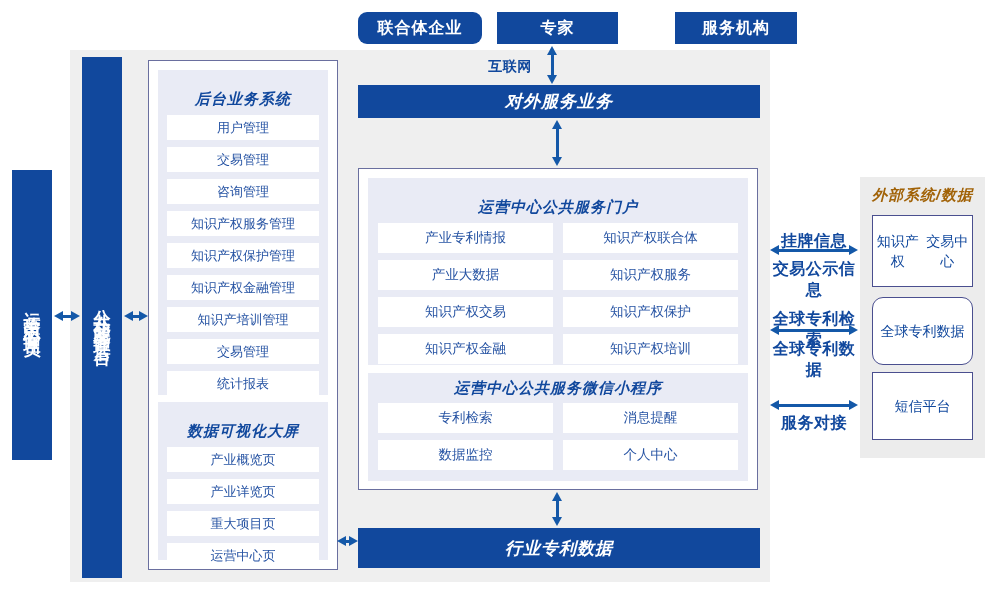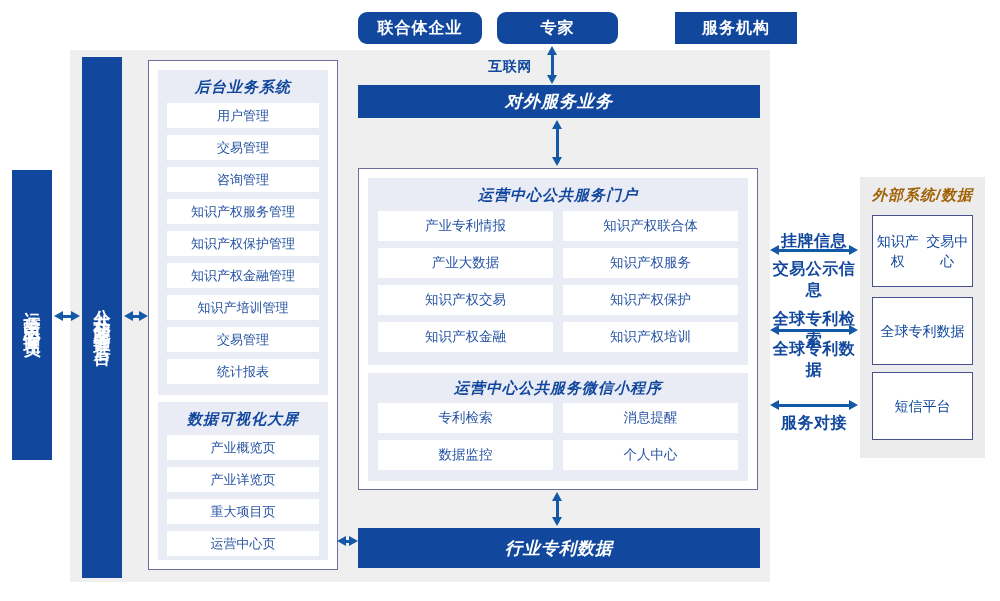--- a/index.html
+++ b/index.html
@@ -22,21 +22,21 @@
     background:#11489d;color:#ffffff;font-weight:bold;font-size:17px;
     display:flex;align-items:center;justify-content:center;
     writing-mode:vertical-lr;text-orientation:upright;letter-spacing:5px;
   }
   
   .container{background:#ffffff;border:1px solid #6a6f9f;box-sizing:border-box;}
   
   .panel{background:#e9ebf5;box-sizing:border-box;}
   .panel-title{
     text-align:center;color:#11489d;font-weight:bold;font-style:italic;
-    font-size:15px;padding:8px 0 6px 0;letter-spacing:1px;
+    font-size:15px;padding:20px 0 6px 0;letter-spacing:1px;
   }
   .item{
     background:#ffffff;height:25px;line-height:25px;text-align:center;
     color:#2653a3;font-size:13px;margin:0 9px 7px 9px;
   }
   .grid2{
     display:grid;grid-template-columns:1fr 1fr;column-gap:10px;row-gap:7px;
     padding:0 10px;
   }
   .grid2 .gitem{
@@ -85,21 +85,21 @@
 </style>
 </head>
 <body>
 
 <div id="canvas">
 
   <div class="abs bg-main"></div>
   <div class="abs bg-ext"></div>
 
   <div class="abs bluebox" style="left:358px;top:12px;width:124px;height:32px;border-radius:9px;">联合体企业</div>
-  <div class="abs bluebox" style="left:497px;top:12px;width:121px;height:32px;border-radius:9px;">专家</div>
+  <div class="abs bluebox" style="left:497px;top:12px;width:121px;height:32px;">专家</div>
   <div class="abs bluebox" style="left:635px;top:12px;width:122px;height:32px;margin-left:40px;">服务机构</div>
 
   <div class="abs mini-label" style="left:478px;top:58px;width:64px;font-size:14px;">互联网</div>
   <div class="abs varrow" style="left:551px;top:54px;height:22px;"></div>
 
   <div class="abs bluebox bar-italic" style="left:358px;top:85px;width:402px;height:33px;">对外服务业务</div>
 
   <div class="abs varrow" style="left:556px;top:128px;height:30px;"></div>
 
   <div class="abs vbar" style="left:12px;top:170px;width:40px;height:290px;">运营中心管理员</div>
@@ -163,21 +163,21 @@
 
   <div class="abs varrow" style="left:556px;top:500px;height:18px;"></div>
 
   <div class="abs bluebox bar-italic" style="left:358px;top:528px;width:402px;height:40px;">行业专利数据</div>
 
   <div class="abs ext-title" style="left:860px;top:186px;width:125px;">外部系统/数据</div>
   <div class="abs ext-box" style="left:872px;top:215px;width:101px;height:72px;">
     <span>知识产权</span>
     <span>交易中心</span>
   </div>
-  <div class="abs ext-box" style="left:872px;top:297px;width:101px;height:68px;">
+  <div class="abs ext-box" style="left:872px;top:297px;width:101px;height:68px;border-radius:11px;">
     <span>全球专利</span>
     <span>数据</span>
   </div>
   <div class="abs ext-box" style="left:872px;top:372px;width:101px;height:68px;">
     <span>短信平台</span>
   </div>
 
   <div class="abs mini-label" style="left:768px;top:231px;width:92px;">挂牌信息</div>
   <div class="abs harrow" style="left:778px;top:249px;width:72px;"></div>
   <div class="abs mini-label" style="left:768px;top:259px;width:92px;">交易公示信息</div>

